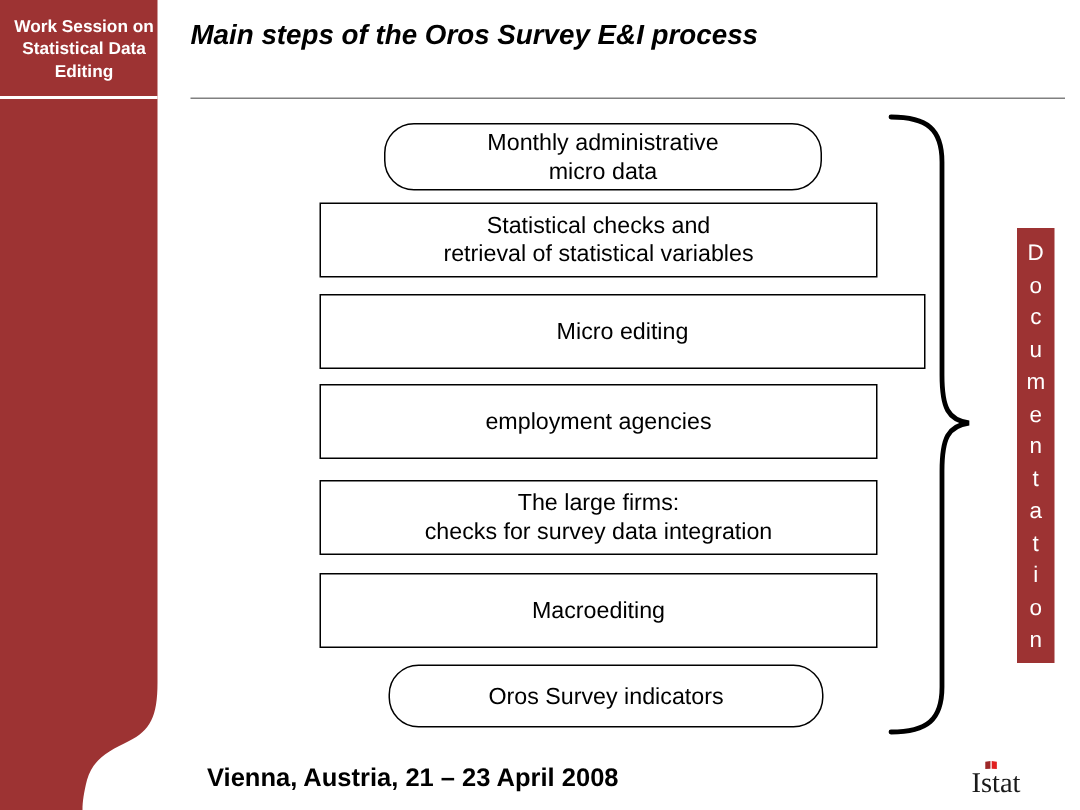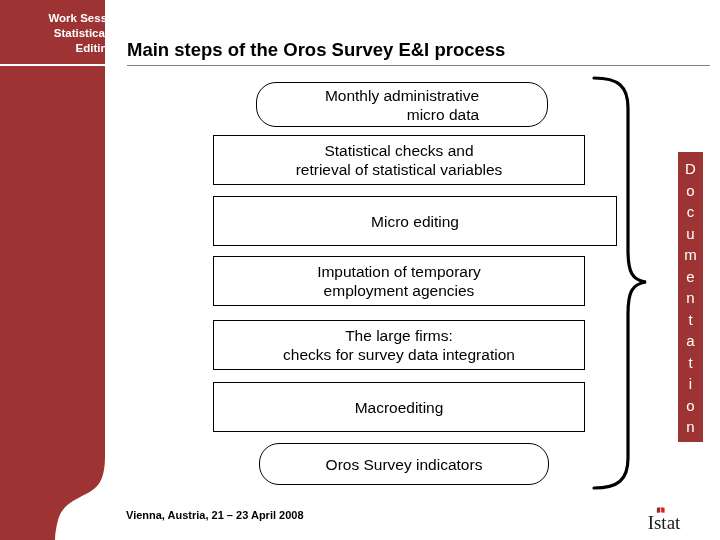--- a/index.html
+++ b/index.html
@@ -31,40 +31,40 @@
     position: absolute;
     left: 0;
     top: 11px;
     width: 112px;
     text-align: center;
     color: #ffffff;
     font-size: 11.5px;
     font-weight: bold;
     line-height: 15px;
     letter-spacing: 0px;
-    padding-left: 39px;
   }
   .sidebar-divider {
     position: absolute;
     left: 0px;
     top: 64px;
     width: 105px;
     height: 2px;
     background: #ffffff;
   }
 
   
   .page-title {
     position: absolute;
     left: 127px;
-    top: 39px;
+    top: 12px;
     font-size: 18.5px;
     font-weight: bold;
     color: #000000;
     white-space: nowrap;
+    font-style: italic;
   }
   .title-rule {
     position: absolute;
     left: 127px;
     top: 65px;
     width: 583px;
     height: 1px;
     background: #808080;
   }
 
@@ -76,21 +76,21 @@
     background: #ffffff;
     display: flex;
     align-items: center;
     justify-content: center;
     text-align: center;
     color: #000000;
     font-size: 15.5px;
     line-height: 19px;
     font-weight: normal;
   }
-  .box.rounded { border-radius: 20px; text-align: right; }
+  .box.rounded { border-radius: 20px; }
   .box span { display: block; padding: 0 6px; }
 
   
   .brace {
     position: absolute;
     left: 588px;
     top: 70px;
     width: 68px;
     height: 425px;
     pointer-events: none;
@@ -115,23 +115,23 @@
     color: #ffffff;
     font-size: 15px;
     line-height: 21.5px;
     font-weight: normal;
     text-align: center;
   }
 
   
   .footer-text {
     position: absolute;
-    left: 126px;
+    left: 138px;
     top: 509px;
-    font-size: 11px;
+    font-size: 17px;
     font-weight: bold;
     color: #000000;
     white-space: nowrap;
   }
   .logo {
     position: absolute;
     left: 620px;
     top: 507px;
     width: 84px;
     height: 25px;
@@ -181,21 +181,20 @@
   </div>
 
   <div class="box" style="left:213px; top:196px; width:404px; height:50px;">
     <span>
       <span>Micro editing</span>
     </span>
   </div>
 
   <div class="box" style="left:213px; top:256px; width:372px; height:50px;">
     <span>
-      <span>Imputation of temporary</span>
       <span>employment agencies</span>
     </span>
   </div>
 
   <div class="box" style="left:213px; top:320px; width:372px; height:50px;">
     <span>
       <span>The large firms:</span>
       <span>checks for survey data integration</span>
     </span>
   </div>

